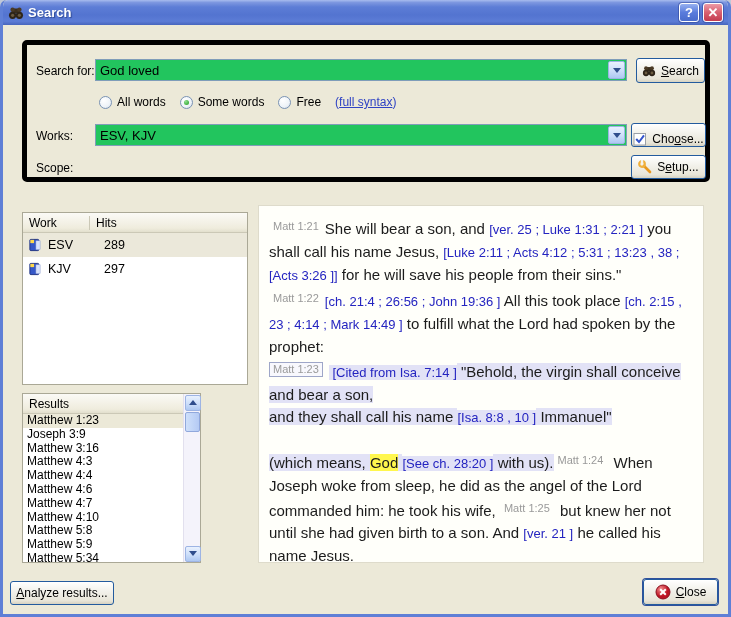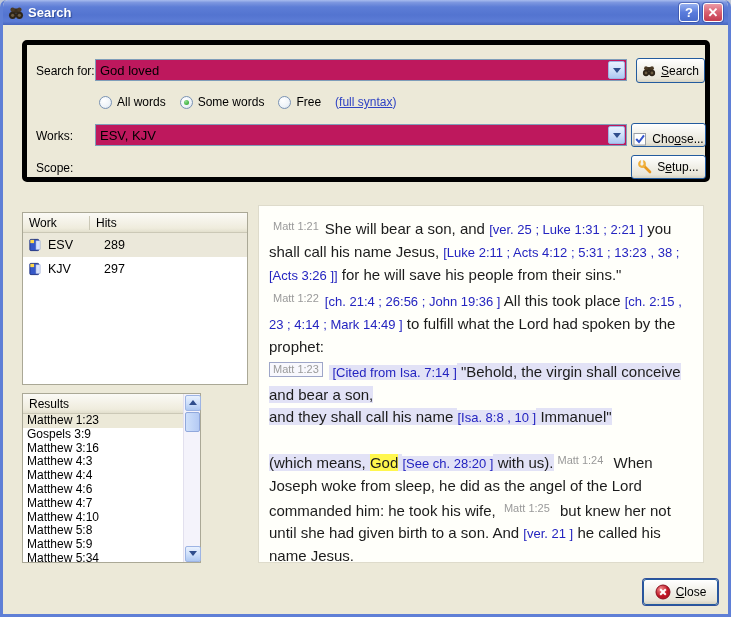--- a/index.html
+++ b/index.html
@@ -28,21 +28,21 @@
   .tb-close { background:linear-gradient(180deg,#ec9aa6 0%, #d86070 50%, #c43c50 100%); }
   
   .bodyarea { position:absolute; top:25px; left:0; right:0; bottom:0; background:#ece9d8; }
   .groupbox {
     position:absolute; left:19px; top:15px; width:688px; height:142px;
     border:5px solid #000000; border-radius:5px;padding-left:16px;
   }
   .lbl { position:absolute; font-size:12px; color:#000; }
   
   .combo {
-    position:absolute; height:22px; background:#be185d; border:1px solid #7f9db9;
+    position:absolute; height:22px; background:#22c55e; border:1px solid #7f9db9;
     display:flex; align-items:center;
   }
   .combo input {
     flex:1; border:none; outline:none; font-family:"Liberation Sans",sans-serif;
     font-size:13px; padding:0 4px; background:transparent; color:#000; min-width:0;
   }
   .combo .drop {
     width:17px; height:18px; margin:1px; border:1px solid #9db4e4; border-radius:2px;
     background:linear-gradient(180deg,#e9f1fe 0%, #cfe0fa 50%, #aec8f2 100%);
     display:flex; align-items:center; justify-content:center;
@@ -236,21 +236,21 @@
         <span class="work-hits">297</span>
       </div>
     </div>
 
     <div class="panel" style="left:19px; top:368px; width:179px; height:170px;">
       <div class="panel-header" style="margin-right:17px;">
         <span class="hdr-cell">Results</span>
       </div>
       <div class="results-clip">
         <div class="result-item selected">Matthew 1:23</div>
-        <div class="result-item">Gospels 3:9</div>
+        <div class="result-item">Joseph 3:9</div>
         <div class="result-item">Matthew 3:16</div>
         <div class="result-item">Matthew 4:3</div>
         <div class="result-item">Matthew 4:4</div>
         <div class="result-item">Matthew 4:6</div>
         <div class="result-item">Matthew 4:7</div>
         <div class="result-item">Matthew 4:10</div>
         <div class="result-item">Matthew 5:8</div>
         <div class="result-item">Matthew 5:9</div>
         <div class="result-item">Matthew 5:34</div>
       </div>
@@ -266,20 +266,23 @@
     </div>
 
     <div class="preview">
         <p><span class="seg-vref">Matt 1:21</span><span class="seg-text">She will bear a son, and </span><span class="seg-xref">[ver. 25 ;  Luke 1:31 ;  2:21 ]</span><span class="seg-text"> you shall call his name Jesus, </span><span class="seg-xref">[Luke 2:11 ;  Acts 4:12 ;  5:31 ;  13:23 , 38 ; [Acts 3:26 ]]</span><span class="seg-text"> for he will save his people from their sins." </span><span class="seg-vref">Matt 1:22</span><span class="seg-xref">[ch. 21:4 ;  26:56 ;  John 19:36 ]</span><span class="seg-text"> All this took place </span><span class="seg-xref">[ch. 2:15 , 23 ;  4:14 ;  Mark 14:49 ]</span><span class="seg-text"> to fulfill what the Lord had spoken by the prophet:</span></p>
         <p><span class="seg-vrefbox">Matt 1:23</span><span class="seg-hlxref"> [Cited from  Isa. 7:14 ]</span><span class="seg-hltext"> "Behold, the virgin shall conceive and bear a son,</span></p>
         <p><span class="seg-hltext">and they shall call his name </span><span class="seg-hlxref">[Isa. 8:8 ,  10 ]</span><span class="seg-hltext"> Immanuel"</span></p>
         <p class="spacer"></p>
         <p><span class="seg-hltext">(which means, </span><span class="seg-hlword">God</span><span class="seg-hltext"> </span><span class="seg-hlxref">[See  ch. 28:20 ]</span><span class="seg-hltext"> with us).</span><span class="seg-vref">Matt 1:24</span><span class="seg-text"> When Joseph woke from sleep, he did as the angel of the Lord commanded him: he took his wife, </span><span class="seg-vref">Matt 1:25</span><span class="seg-text"> but knew her not until she had given birth to a son. And </span><span class="seg-xref">[ver. 21 ]</span><span class="seg-text"> he called his name Jesus.</span></p>
       </div>
 
+    <div class="xp-btn footer-btn" style="left:7px; top:556px; width:104px;">
+      <span><span class="u">A</span><span>nalyze results...</span></span>
+    </div>
     <div class="xp-btn default" style="left:640px; top:554px; width:75px; height:26px;">
       <svg class="icon16" viewBox="0 0 16 16">
         <defs>
             <radialGradient id="rg" cx="35%" cy="30%">
               <stop offset="0%" stop-color="#f59090"></stop>
               <stop offset="100%" stop-color="#bc1424"></stop>
             </radialGradient>
           </defs>
         <circle cx="8" cy="8" r="7" fill="url(#rg)" stroke="#8c1020"></circle>
         <path d="M5.2 5.2 L10.8 10.8 M10.8 5.2 L5.2 10.8" stroke="#fff" stroke-width="2"></path>

